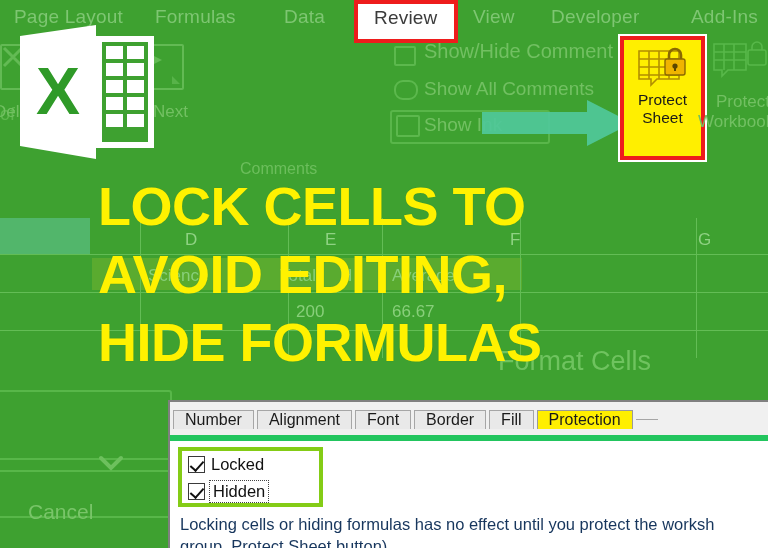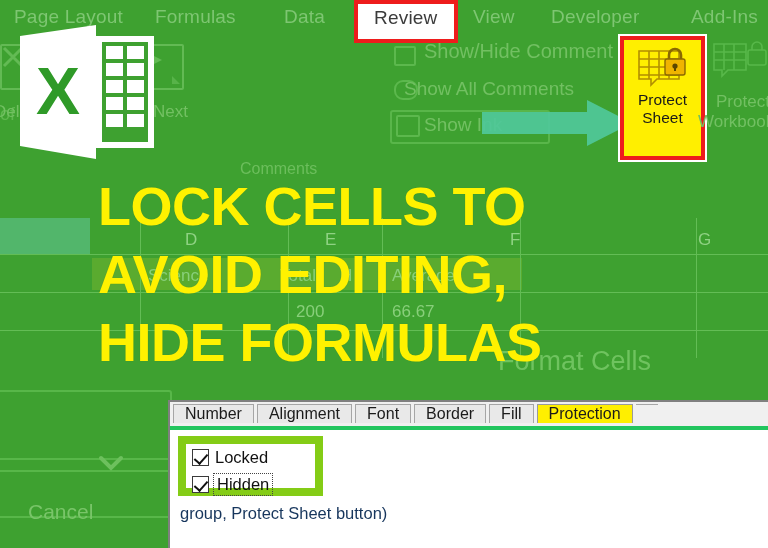--- a/index.html
+++ b/index.html
@@ -101,38 +101,38 @@
     position: absolute; border: 2px solid #58b749; border-radius: 3px; z-index: 5;
   }
 
   
   .dialog {
     position: absolute; left: 168px; top: 400px; width: 600px; height: 148px;
     background: #ffffff; border-top: 2px solid #808080; border-left: 2px solid #808080;
     z-index: 50; overflow: hidden;
   }
   .tabstrip {
-    position: relative; height: 28px; background: #f0f0f0;
-    border-bottom: 4px solid #22c55e; display: flex; align-items: flex-start;
+    position: relative; height: 39px; background: #f0f0f0;
+    border-bottom: 6px solid #22c55e; display: flex; align-items: center;
     padding-left: 3px; padding-top: 2px;
   }
   .tab {
     background: #e9e9e9; border: 1px solid #a6a6a6; border-bottom: none;
     margin-right: 3px; padding: 0 11px;
     display: flex; align-items: center;
     font-size: 16px; color: #1b1b1b; white-space: nowrap;
   }
   .tab.selected { background: #ffef00; border-color: #9a9a9a; font-weight: normal; }
   .tab.stub { padding: 0 10px; }
 
   .dlg-body { position: relative; padding: 0; height: 115px; background: #fff; }
 
   .chk-group {
     position: absolute; left: 8px; top: 6px; width: 145px; height: 60px;
-    border: 8px solid #84cc16; background: #ffffff;
+    border: 4px solid #84cc16; background: #ffffff;
   }
   .chk-row { display: flex; align-items: center; height: 27px; padding-left: 6px; }
   .chk-box {
     width: 17px; height: 17px; border: 1.5px solid #3a3a3a; background: #fff;
     margin-right: 6px; position: relative; flex: none;
   }
   .chk-box::after {
     content: ""; position: absolute; left: 4px; top: 1px; width: 6px; height: 11px;
     border: solid #111; border-width: 0 2.5px 2.5px 0; transform: rotate(42deg);
   }
@@ -185,21 +185,21 @@
       </svg>
     </div>
     <div class="ghost-label" style="left:-6px; top:66px;">Delete</div>
     <div class="ghost-label" style="left:60px; top:66px;">Previous</div>
     <div class="ghost-label" style="left:153px; top:66px;">Next</div>
 
     <div class="chk-ghost" style="left:394px; top:10px; width:22px; height:20px;"></div>
     <div class="ghost-label" style="left:424px; top:4px; font-size:20px;">Show/Hide Comment</div>
 
     <div class="chk-ghost" style="left:394px; top:44px; width:24px; height:20px; border-radius:9px;"></div>
-    <div class="ghost-label" style="left:404px; top:42px; font-size:19px;">Show All Comments</div>
+    <div class="ghost-label" style="left:424px; top:42px; font-size:19px;">Show All Comments</div>
 
     <div class="showink-box" style="left:390px; top:74px; width:160px; height:34px;"></div>
     <div class="chk-ghost" style="left:396px; top:79px; width:24px; height:22px;"></div>
     <div class="ghost-label" style="left:424px; top:78px; font-size:19px;">Show Ink</div>
 
     <div class="group-label" style="left:240px; top:124px;">Comments</div>
   </div>
 
   <div class="arrow">
     <svg width="150" height="46" viewBox="0 0 150 46">
@@ -317,19 +317,20 @@
           <span class="chk-box"></span>
           <span class="chk-label">Locked</span>
         </div>
         <div class="chk-row">
           <span class="chk-box"></span>
           <span class="chk-label focused">Hidden</span>
         </div>
       </div>
 
       <div class="dlg-note">
+        <div>Locking cells or hiding formulas has no effect until you protect the worksh</div>
         <div>group, Protect Sheet button)</div>
       </div>
 
     </div>
   </div>
 
 </div>
 
 </body></html>

